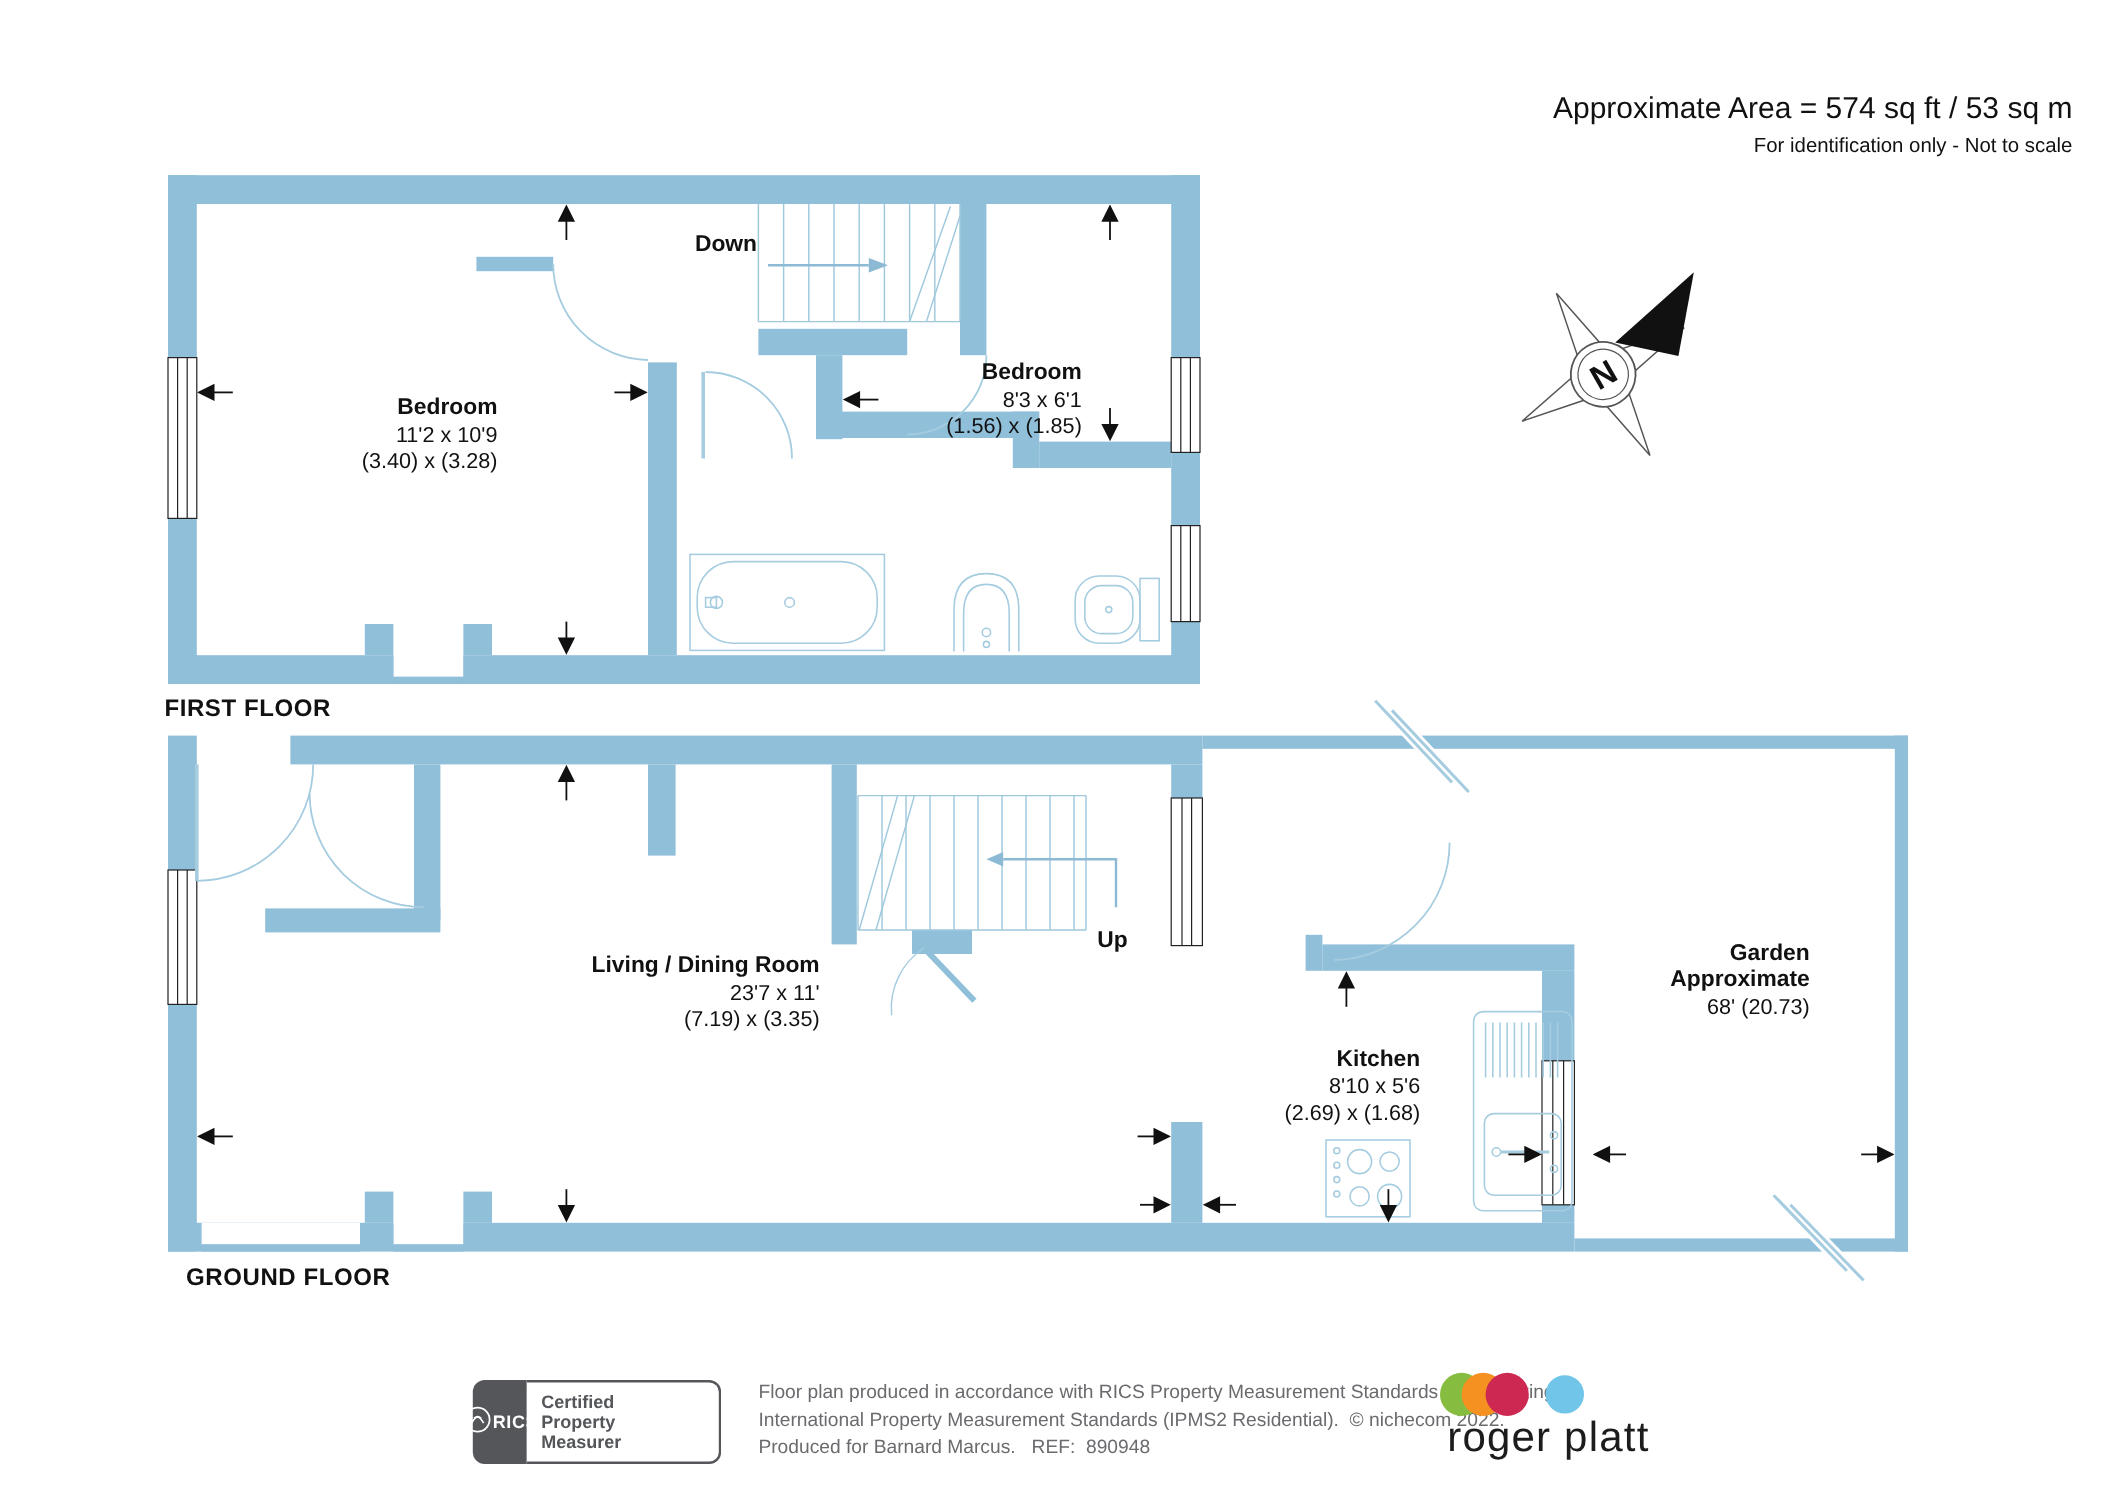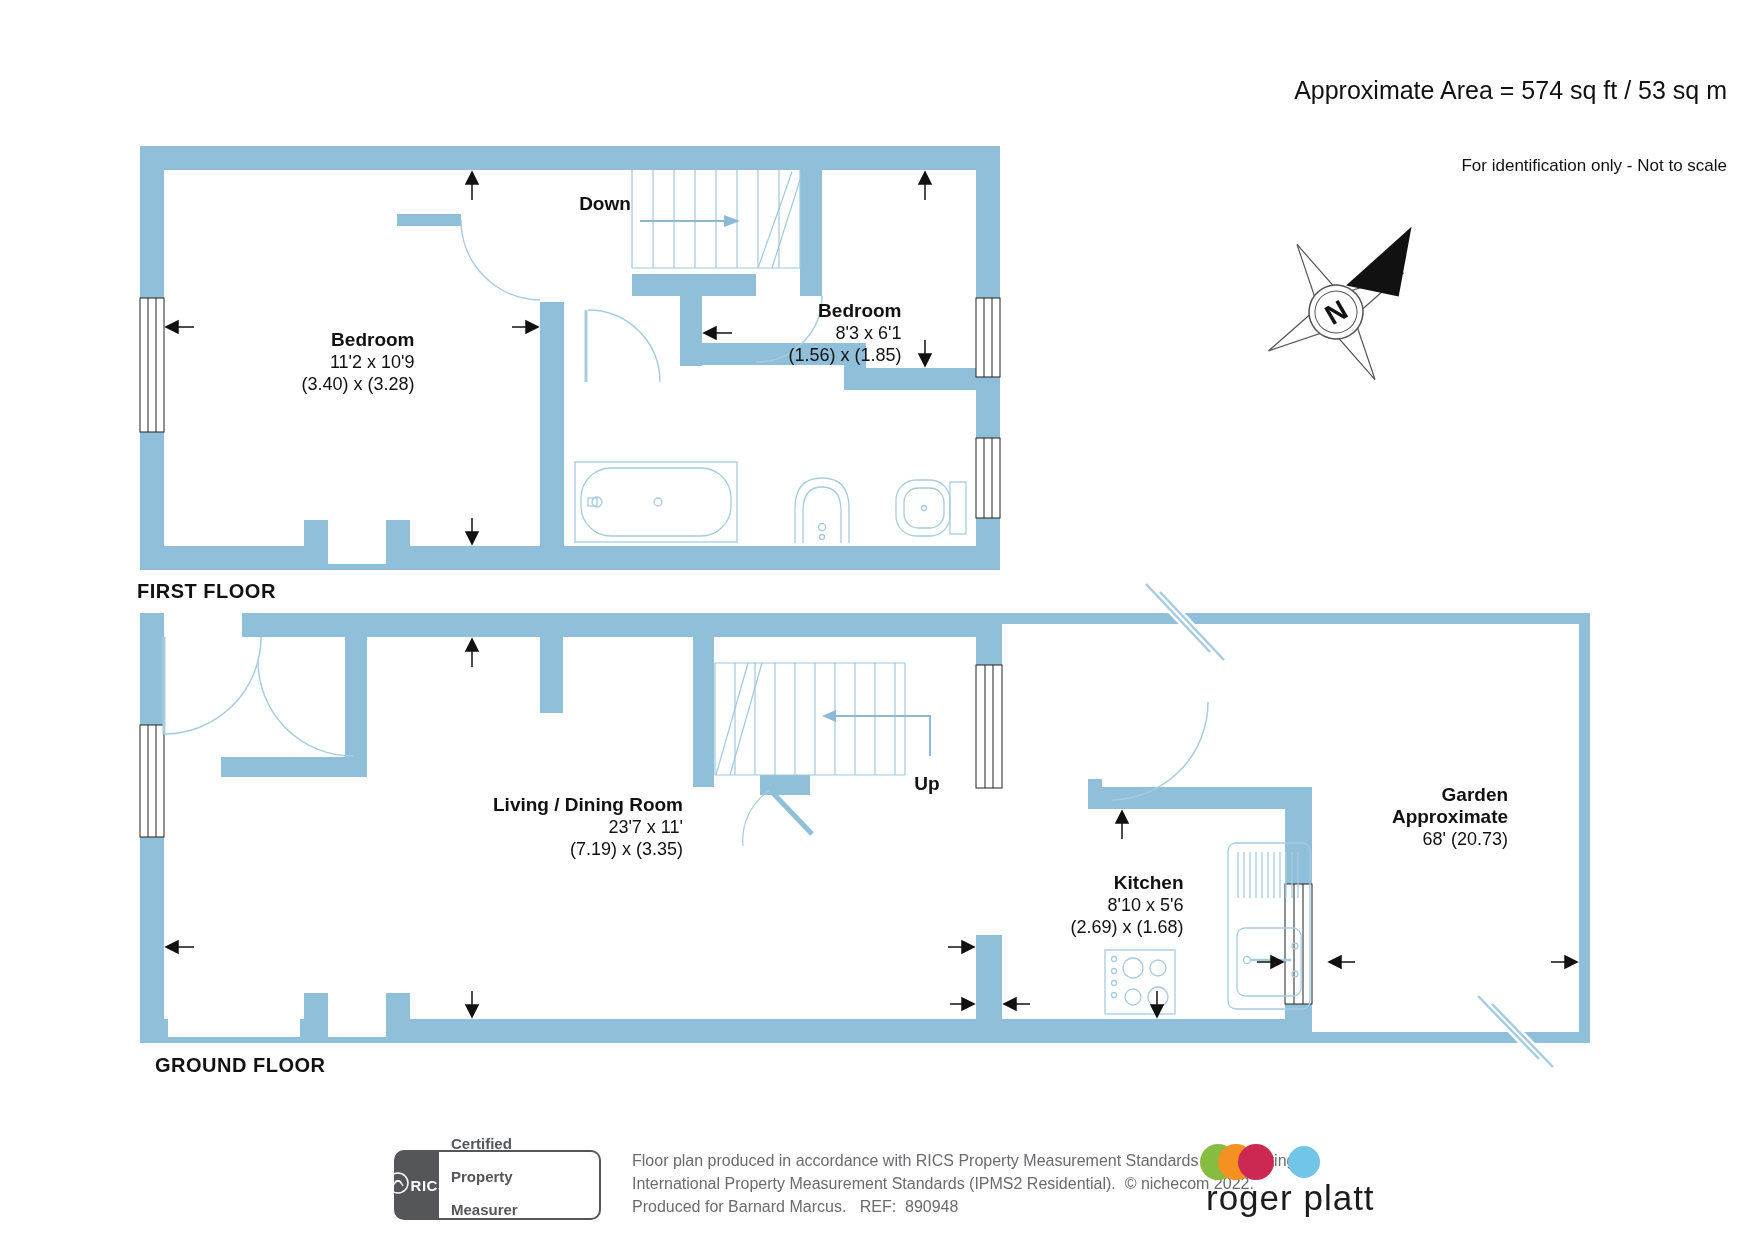--- a/index.html
+++ b/index.html
@@ -2,34 +2,34 @@
 <html><head>
 <meta charset="utf-8">
 <style>
   html,body{margin:0;padding:0;background:#fff;}
   #page{position:relative;width:1755px;height:1241px;background:#ffffff;overflow:hidden;
         font-family:"Liberation Sans",sans-serif;}
   #plan-svg{position:absolute;left:0;top:0;}
   .hdr{position:absolute;right:28px;text-align:right;color:#111;}
   #title{top:22px;font-size:38px;font-weight:bold;letter-spacing:0px;}
   #area-line{top:76px;font-size:25px;font-weight:400;}
-  #disclaimer{top:112px;font-size:17px;margin-top:44px;}
+  #disclaimer{top:112px;font-size:17px;}
   .label{position:absolute;transform:translate(-50%,0);text-align:right;color:#111;white-space:nowrap;}
   .room-name{font-weight:bold;font-size:19px;line-height:22px;}
   .room-dims{font-size:18px;line-height:22px;}
   .floor-label{position:absolute;font-weight:bold;font-size:20px;color:#111;letter-spacing:0.5px;}
   .stair-label{position:absolute;transform:translate(-50%,-50%);font-weight:bold;font-size:19px;color:#111;}
   
   #rics-badge{position:absolute;left:394px;top:1150px;display:flex;height:70px;}
   #rics-icon{width:45px;background:#54565a;border-radius:10px 0 0 10px;display:flex;flex-direction:row;
              align-items:center;justify-content:center;color:#fff;}
   #rics-icon .lion{font-size:22px;line-height:22px;}
   #rics-icon .org{font-weight:bold;font-size:15px;letter-spacing:0.5px;}
   #rics-box{width:148px;border:2px solid #54565a;border-left:none;border-radius:0 10px 10px 0;
-            background:#fff;display:flex;flex-direction:column;justify-content:flex-end;padding-left:12px;gap:16px;}
+            background:#fff;display:flex;flex-direction:column;justify-content:center;padding-left:12px;}
   #rics-box div{font-weight:bold;font-size:15px;line-height:17px;color:#54565a;}
   .footer-text{position:absolute;left:632px;color:#6a6b6e;font-size:16px;white-space:pre-wrap;}
   #brand{position:absolute;left:1196px;top:1140px;width:260px;}
   .dot{position:absolute;border-radius:50%;width:36px;height:36px;top:4px;}
   #dot-green{left:4px;background:#86bc40;}
   #dot-orange{left:22px;background:#f59120;}
   #dot-crimson{left:42px;background:#cc2852;}
   #dot-blue{left:92px;background:#71c5e8;width:32px;height:32px;top:6px;}
   #brand-text{position:absolute;left:10px;top:38px;font-size:35px;font-weight:400;color:#1c1c1c;letter-spacing:1px;}
 </style>

